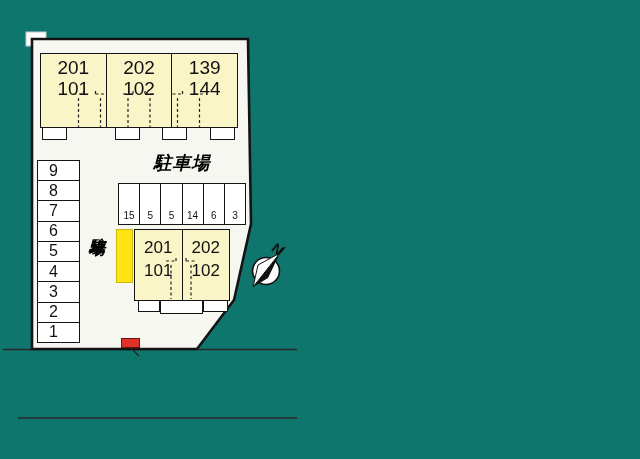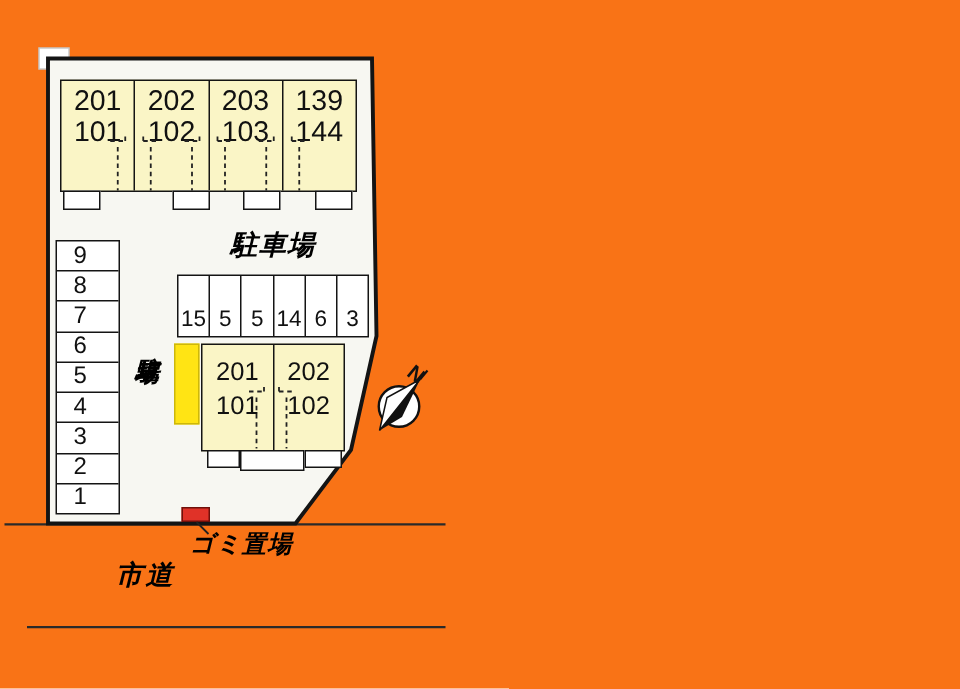--- a/index.html
+++ b/index.html
@@ -1,17 +1,17 @@
 <!DOCTYPE html>
 <html><head>
 <meta charset="utf-8">
 <style>
   html,body{margin:0;padding:0;background:#ffffff;}
   #canvas{
-    position:relative;width:640px;height:459px;background:#f97316;overflow:hidden;
+    position:relative;width:640px;height:459px;background:#0f766e;overflow:hidden;
     font-family:"Liberation Sans", sans-serif;color:#111;
   }
   svg{position:absolute;left:0;top:0;}
   #base-svg{z-index:1;}
   #overlay-svg{z-index:5;pointer-events:none;}
 
   
   .building{
     position:absolute;background:#faf5c6;border:1.6px solid #141414;
     display:flex;z-index:2;box-sizing:border-box;
@@ -44,21 +44,21 @@
   }
   .stall-col .stall:not(:last-child){border-bottom:1.3px solid #141414;}
 
   .stall-row{
     position:absolute;left:118px;top:183px;width:128px;height:42px;
     border:1.5px solid #141414;background:#fff;display:flex;flex-direction:row;
     z-index:2;box-sizing:border-box;
   }
   .stall-row .stall{
     flex:1;display:flex;align-items:flex-end;justify-content:center;
-    padding-bottom:3px;font-size:15px;box-sizing:border-box;
+    padding-bottom:3px;font-size:10px;box-sizing:border-box;
   }
   .stall-row .stall:not(:last-child){border-right:1.3px solid #141414;}
 
   .jp-label{position:absolute;z-index:4;color:#000;font-style:italic;}
   #label-parking-top{left:141px;top:151px;width:82px;text-align:center;
     font-size:18px;font-weight:600;letter-spacing:1px;}
   #label-parking-left{left:86px;top:225px;height:60px;
     writing-mode:vertical-rl;text-orientation:upright;
     font-size:16px;font-weight:600;letter-spacing:1px;}
   #label-trash{left:122px;top:353px;width:78px;text-align:center;
@@ -90,24 +90,20 @@
   <div id="building-1" class="building" style="left:40px;top:53px;width:198px;height:75px;">
     <div class="unit">
       <span class="num">201</span>
       <span class="num">101</span>
     </div>
     <div class="unit">
       <span class="num">202</span>
       <span class="num">102</span>
     </div>
     <div class="unit">
-      <span class="num">203</span>
-      <span class="num">103</span>
-    </div>
-    <div class="unit">
       <span class="num">139</span>
       <span class="num">144</span>
     </div>
   </div>
   <div class="porch" style="left:42px;top:127px;width:25px;height:13px;"></div>
   <div class="porch" style="left:115px;top:127px;width:25px;height:13px;"></div>
   <div class="porch" style="left:162px;top:127px;width:25px;height:13px;"></div>
   <div class="porch" style="left:210px;top:127px;width:25px;height:13px;"></div>
 
   <div id="label-parking-top" class="jp-label">駐車場</div>
@@ -175,22 +171,20 @@
     <div class="unit">
       <span class="num">202</span>
       <span class="num">102</span>
     </div>
   </div>
   <div class="porch" style="left:138px;top:300px;width:22px;height:12px;"></div>
   <div class="porch" style="left:160px;top:300px;width:43px;height:14px;"></div>
   <div class="porch" style="left:203px;top:300px;width:25px;height:12px;"></div>
 
   <div id="trash-rect"></div>
-  <div id="label-trash" class="jp-label">ゴミ置場</div>
-  <div id="label-road" class="jp-label">市道</div>
 
   <svg id="overlay-svg" width="640" height="459" viewBox="0 0 640 459">
     <g stroke="#222" stroke-width="1.2" fill="none" stroke-dasharray="3,2.5">
 
       <path d="M73.5,94 h10 M83.5,94 v-5 M78.5,98 v29"></path>
       <path d="M95.5,94 h10 M95.5,94 v-5 M100.5,98 v29"></path>
       <path d="M123,94 h10 M133,94 v-5 M128,98 v29"></path>
       <path d="M145,94 h10 M145,94 v-5 M150,98 v29"></path>
       <path d="M172.5,94 h10 M182.5,94 v-5 M177.5,98 v29"></path>
       <path d="M194.5,94 h10 M194.5,94 v-5 M199.5,98 v29"></path>

